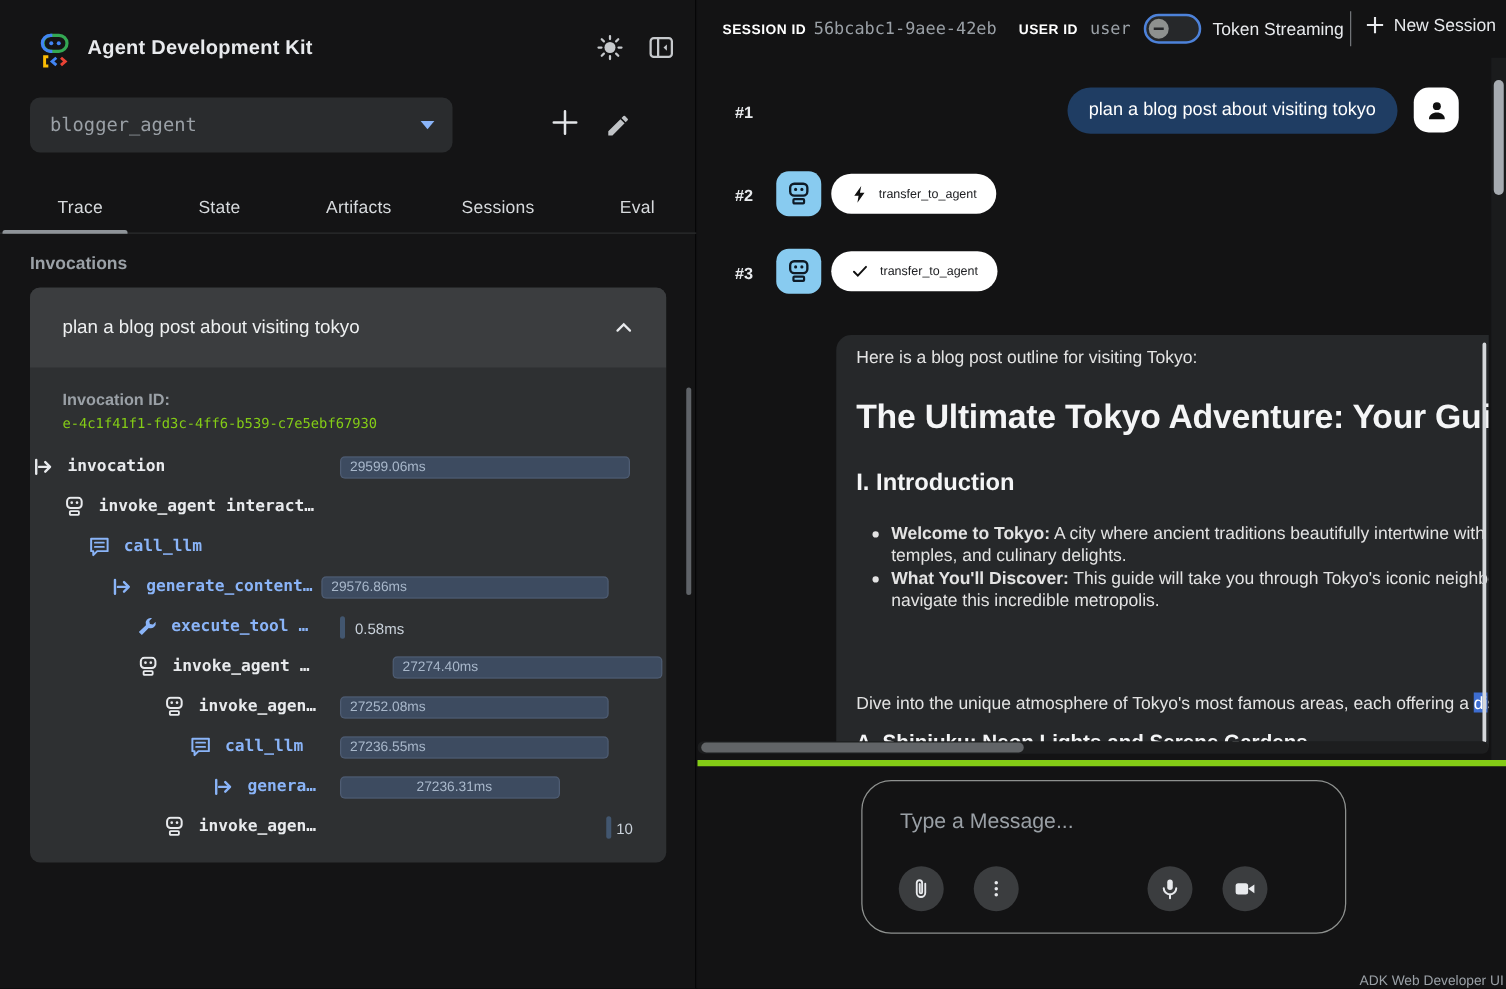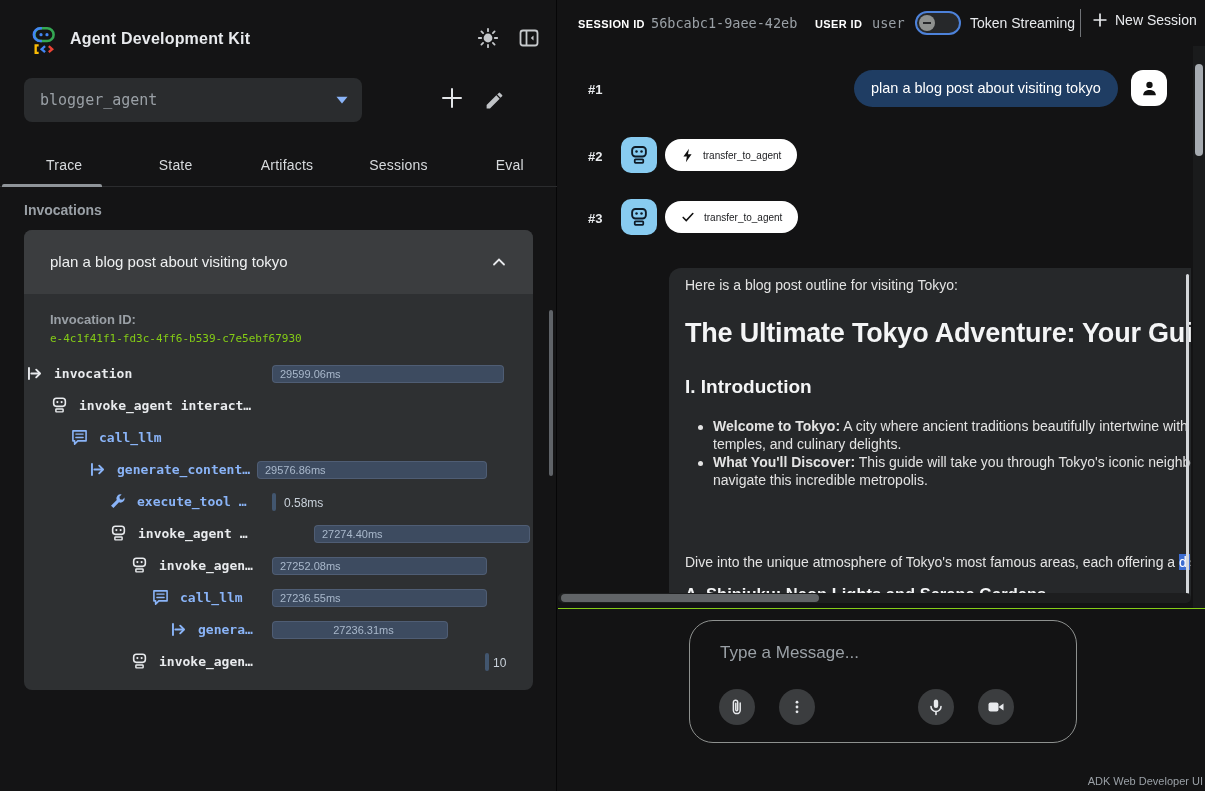--- a/index.html
+++ b/index.html
@@ -98,21 +98,21 @@
   .blog-card .p2 { position:absolute; left:16px; top:286px; font-size:14px; white-space:nowrap; }
   .blog-card .p2 .sel { background:#3d6dd0; color:#fff; }
   .blog-card .s3 { position:absolute; left:16px; top:317px; font-size:16.5px; font-weight:700; color:#f4f5f6; white-space:nowrap; }
   #card-scrollbar { position:absolute; left:517px; top:6px; width:3px; height:320px; background:#d4d7da; border-radius:2px; }
 
   #chat-hscroll { position:absolute; left:0; top:547px; width:633px; height:10px; background:#1d1e1f; border-radius:5px; }
   #chat-hscroll .thumb { position:absolute; left:3px; top:1px; width:258px; height:8px; border-radius:4px; background:#616467; }
   #chat-vscroll { position:absolute; left:635px; top:0; width:12px; height:562px; background:#1a1b1c; }
   #chat-vscroll .thumb { position:absolute; left:2px; top:18px; width:8px; height:92px; border-radius:4px; background:#a6abb1; }
 
-  .input-section { position:absolute; left:0; top:608px; width:647px; height:183px; border-top:1px solid #84cc16; }
+  .input-section { position:absolute; left:0; top:608px; width:647px; height:183px; border-top:5px solid #84cc16; }
   .msg-box { position:absolute; left:131px; top:11px; width:388px; height:123px; border:1px solid #8e918f; border-radius:24px; }
   .msg-input { position:absolute; left:30px; top:22px; width:320px; background:transparent; border:none; outline:none; font-size:17px; color:#e8eaed; font-family:"Liberation Sans", sans-serif; }
   .msg-input::placeholder { color:#9aa0a6; }
   .circle-btn { position:absolute; top:68px; width:36px; height:36px; border-radius:50%; background:#3b3d3f; display:flex; align-items:center; justify-content:center; cursor:pointer; }
   #attach-btn { left:29px; } #more-btn { left:89px; } #mic-btn { left:228px; } #video-btn { left:288px; }
   .footer-label { position:absolute; right:2px; top:166px; font-size:11px; color:#9aa0a6; white-space:nowrap; }
 </style>
 </head>
 <body>
 

